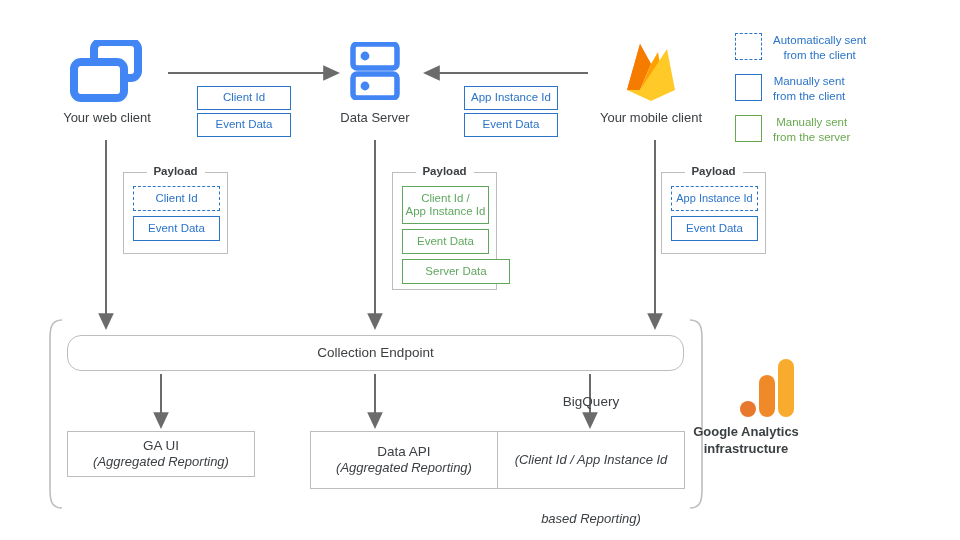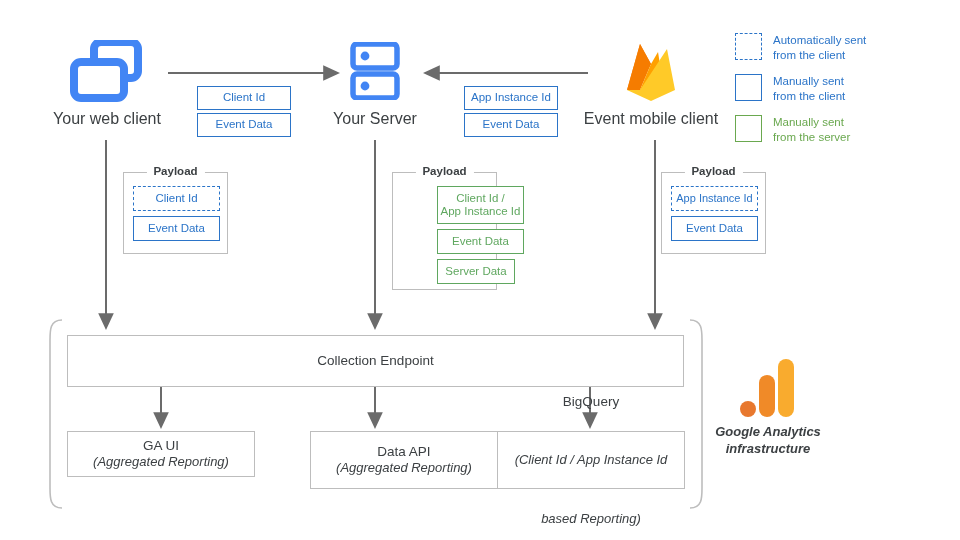--- a/index.html
+++ b/index.html
@@ -6,52 +6,52 @@
   body{
     width:960px;height:540px;background:#ffffff;
     font-family:"Liberation Sans","DejaVu Sans",sans-serif;
     overflow:hidden;position:relative;
   }
   #stage{position:absolute;left:0;top:0;width:960px;height:540px;}
   .abs{position:absolute;}
 
   
   .node-label{
-    font-size:16px;color:#3c4043;text-align:center;white-space:nowrap;
+    font-size:13px;color:#3c4043;text-align:center;white-space:nowrap;
   }
 
   
   .tag{
     box-sizing:border-box;display:flex;align-items:center;justify-content:center;
     text-align:center;line-height:1.15;
   }
   .tag-blue{border:1.6px solid #2b74c8;color:#2b74c8;background:#fff;font-size:11.5px;}
   .tag-blue-dash{border:1.6px dashed #2b74c8;color:#2b74c8;background:#fff;font-size:11.5px;}
-  .tag-green{border:1.6px solid #5fa75f;color:#5fa75f;background:#fff;font-size:11.5px;margin-left:35px;}
+  .tag-green{border:1.6px solid #5fa75f;color:#5fa75f;background:#fff;font-size:11.5px;}
 
   
   .payload{
     box-sizing:border-box;border:1.3px solid #bdbdbd;background:#fff;
   }
   .payload-title{
     position:absolute;top:-8px;left:50%;transform:translateX(-50%);
     background:#fff;padding:0 7px;font-size:11.5px;font-weight:bold;color:#3c4043;
     white-space:nowrap;
   }
 
   
   .gbox{
     box-sizing:border-box;border:1.2px solid #bdbdbd;background:#fff;
     display:flex;flex-direction:column;align-items:center;justify-content:center;
     text-align:center;color:#3c4043;font-size:13.5px;line-height:1.28;
   }
   .gbox .sub{font-style:italic;font-size:13px;}
 
   
-  .legend-row{display:flex;align-items:flex-start;}
+  .legend-row{display:flex;align-items:flex-start;text-align:center;}
   .legend-swatch{
     width:27px;height:27px;box-sizing:border-box;flex:0 0 auto;margin-right:11px;background:#fff;
   }
   .sw-dash{border:1.5px dashed #2b74c8;}
   .sw-blue{border:1.5px solid #2b74c8;}
   .sw-green{border:1.5px solid #6aa84f;}
   .legend-text{font-size:11.5px;line-height:1.32;white-space:nowrap;}
   .lt-blue{color:#2b74c8;}
   .lt-green{color:#6aa84f;}
 
@@ -104,58 +104,58 @@
   <div class="abs tag tag-blue" style="left:197px;top:113px;width:94px;height:24px;">Event Data</div>
 
   <div class="abs" style="left:350px;top:42px;width:50px;height:58px;">
     <svg width="50" height="58" viewBox="0 0 50 58">
       <rect x="3" y="2" width="44" height="24" rx="4" fill="#fff" stroke="#4285f4" stroke-width="5.5"></rect>
       <circle cx="15" cy="14" r="4.4" fill="#4285f4"></circle>
       <rect x="3" y="32" width="44" height="24" rx="4" fill="#fff" stroke="#4285f4" stroke-width="5.5"></rect>
       <circle cx="15" cy="44" r="4.4" fill="#4285f4"></circle>
     </svg>
   </div>
-  <div class="abs node-label" style="left:296px;top:110px;width:158px;">Your Server</div>
+  <div class="abs node-label" style="left:296px;top:110px;width:158px;">Data Server</div>
 
   <div class="abs tag tag-blue" style="left:464px;top:86px;width:94px;height:24px;">App Instance Id</div>
   <div class="abs tag tag-blue" style="left:464px;top:113px;width:94px;height:24px;">Event Data</div>
 
   <div class="abs" style="left:620px;top:38px;width:62px;height:66px;">
     <svg width="62" height="66" viewBox="0 0 62 66">
       <path d="M7,52 L20,6 L31,26 L20,52 Z" fill="#f57c00"></path>
       <path d="M20,52 L31,26 L38,14 L44,52 Z" fill="#ffa000"></path>
       <path d="M7,52 L31,63 L55,52 L47,11 L20,52 Z" fill="#ffca28"></path>
       <path d="M7,52 L20,6 L31,26 Z" fill="#f57c00" opacity="0.95"></path>
     </svg>
   </div>
-  <div class="abs node-label" style="left:572px;top:110px;width:158px;">Event mobile client</div>
+  <div class="abs node-label" style="left:572px;top:110px;width:158px;">Your mobile client</div>
 
   <div class="abs payload" style="left:123px;top:172px;width:105px;height:82px;">
     <div class="payload-title">Payload</div>
     <div class="tag tag-blue-dash" style="position:absolute;left:9px;top:13px;width:87px;height:25px;">Client Id</div>
     <div class="tag tag-blue" style="position:absolute;left:9px;top:43px;width:87px;height:25px;">Event Data</div>
   </div>
 
   <div class="abs payload" style="left:392px;top:172px;width:105px;height:118px;">
     <div class="payload-title">Payload</div>
     <div class="tag tag-green" style="position:absolute;left:9px;top:13px;width:87px;height:38px;flex-direction:column;">
       <span>Client Id /</span>
       <span>App Instance Id</span>
     </div>
     <div class="tag tag-green" style="position:absolute;left:9px;top:56px;width:87px;height:25px;">Event Data</div>
-    <div class="tag tag-green" style="position:absolute;left:9px;top:86px;width:78px;height:25px;">Server Data</div>
+    <div class="tag tag-green" style="position:absolute;left:9px;top:86px;width:108px;height:25px;">Server Data</div>
   </div>
 
   <div class="abs payload" style="left:661px;top:172px;width:105px;height:82px;">
     <div class="payload-title">Payload</div>
     <div class="tag tag-blue-dash" style="position:absolute;left:9px;top:13px;width:87px;height:25px;font-size:11px;">App Instance Id</div>
     <div class="tag tag-blue" style="position:absolute;left:9px;top:43px;width:87px;height:25px;">Event Data</div>
   </div>
 
-  <div class="abs gbox" style="left:67px;top:335px;width:617px;height:52px;">
+  <div class="abs gbox" style="left:67px;top:335px;width:617px;height:36px;border-radius:14px;">
     <span>Collection Endpoint</span>
   </div>
 
   <div class="abs gbox" style="left:67px;top:431px;width:188px;height:46px;">
     <span>GA UI</span>
     <span class="sub">(Aggregated Reporting)</span>
   </div>
 
   <div class="abs gbox" style="left:282px;top:431px;width:188px;height:58px;margin-left:28px;">
     <span>Data API</span>
@@ -168,21 +168,21 @@
     <span class="sub">based Reporting)</span>
   </div>
 
   <div class="abs" style="left:740px;top:358px;width:56px;height:62px;">
     <svg width="56" height="62" viewBox="0 0 56 62">
       <rect x="38" y="1" width="16" height="58" rx="8" fill="#f9ab2e"></rect>
       <rect x="19" y="17" width="16" height="42" rx="8" fill="#f08a28"></rect>
       <circle cx="8" cy="51" r="8" fill="#e8782e"></circle>
     </svg>
   </div>
-  <div class="abs ga-caption" style="left:692px;top:424px;width:152px;font-style:italic;">
+  <div class="abs ga-caption" style="left:670px;top:424px;width:152px;">
     <div>Google Analytics</div>
     <div>infrastructure</div>
   </div>
 
   <div class="abs legend-row" style="left:735px;top:33px;">
     <span class="legend-swatch sw-dash"></span>
     <span class="legend-text lt-blue">
       <span>Automatically sent</span><br>
       <span>from the client</span>
     </span>

